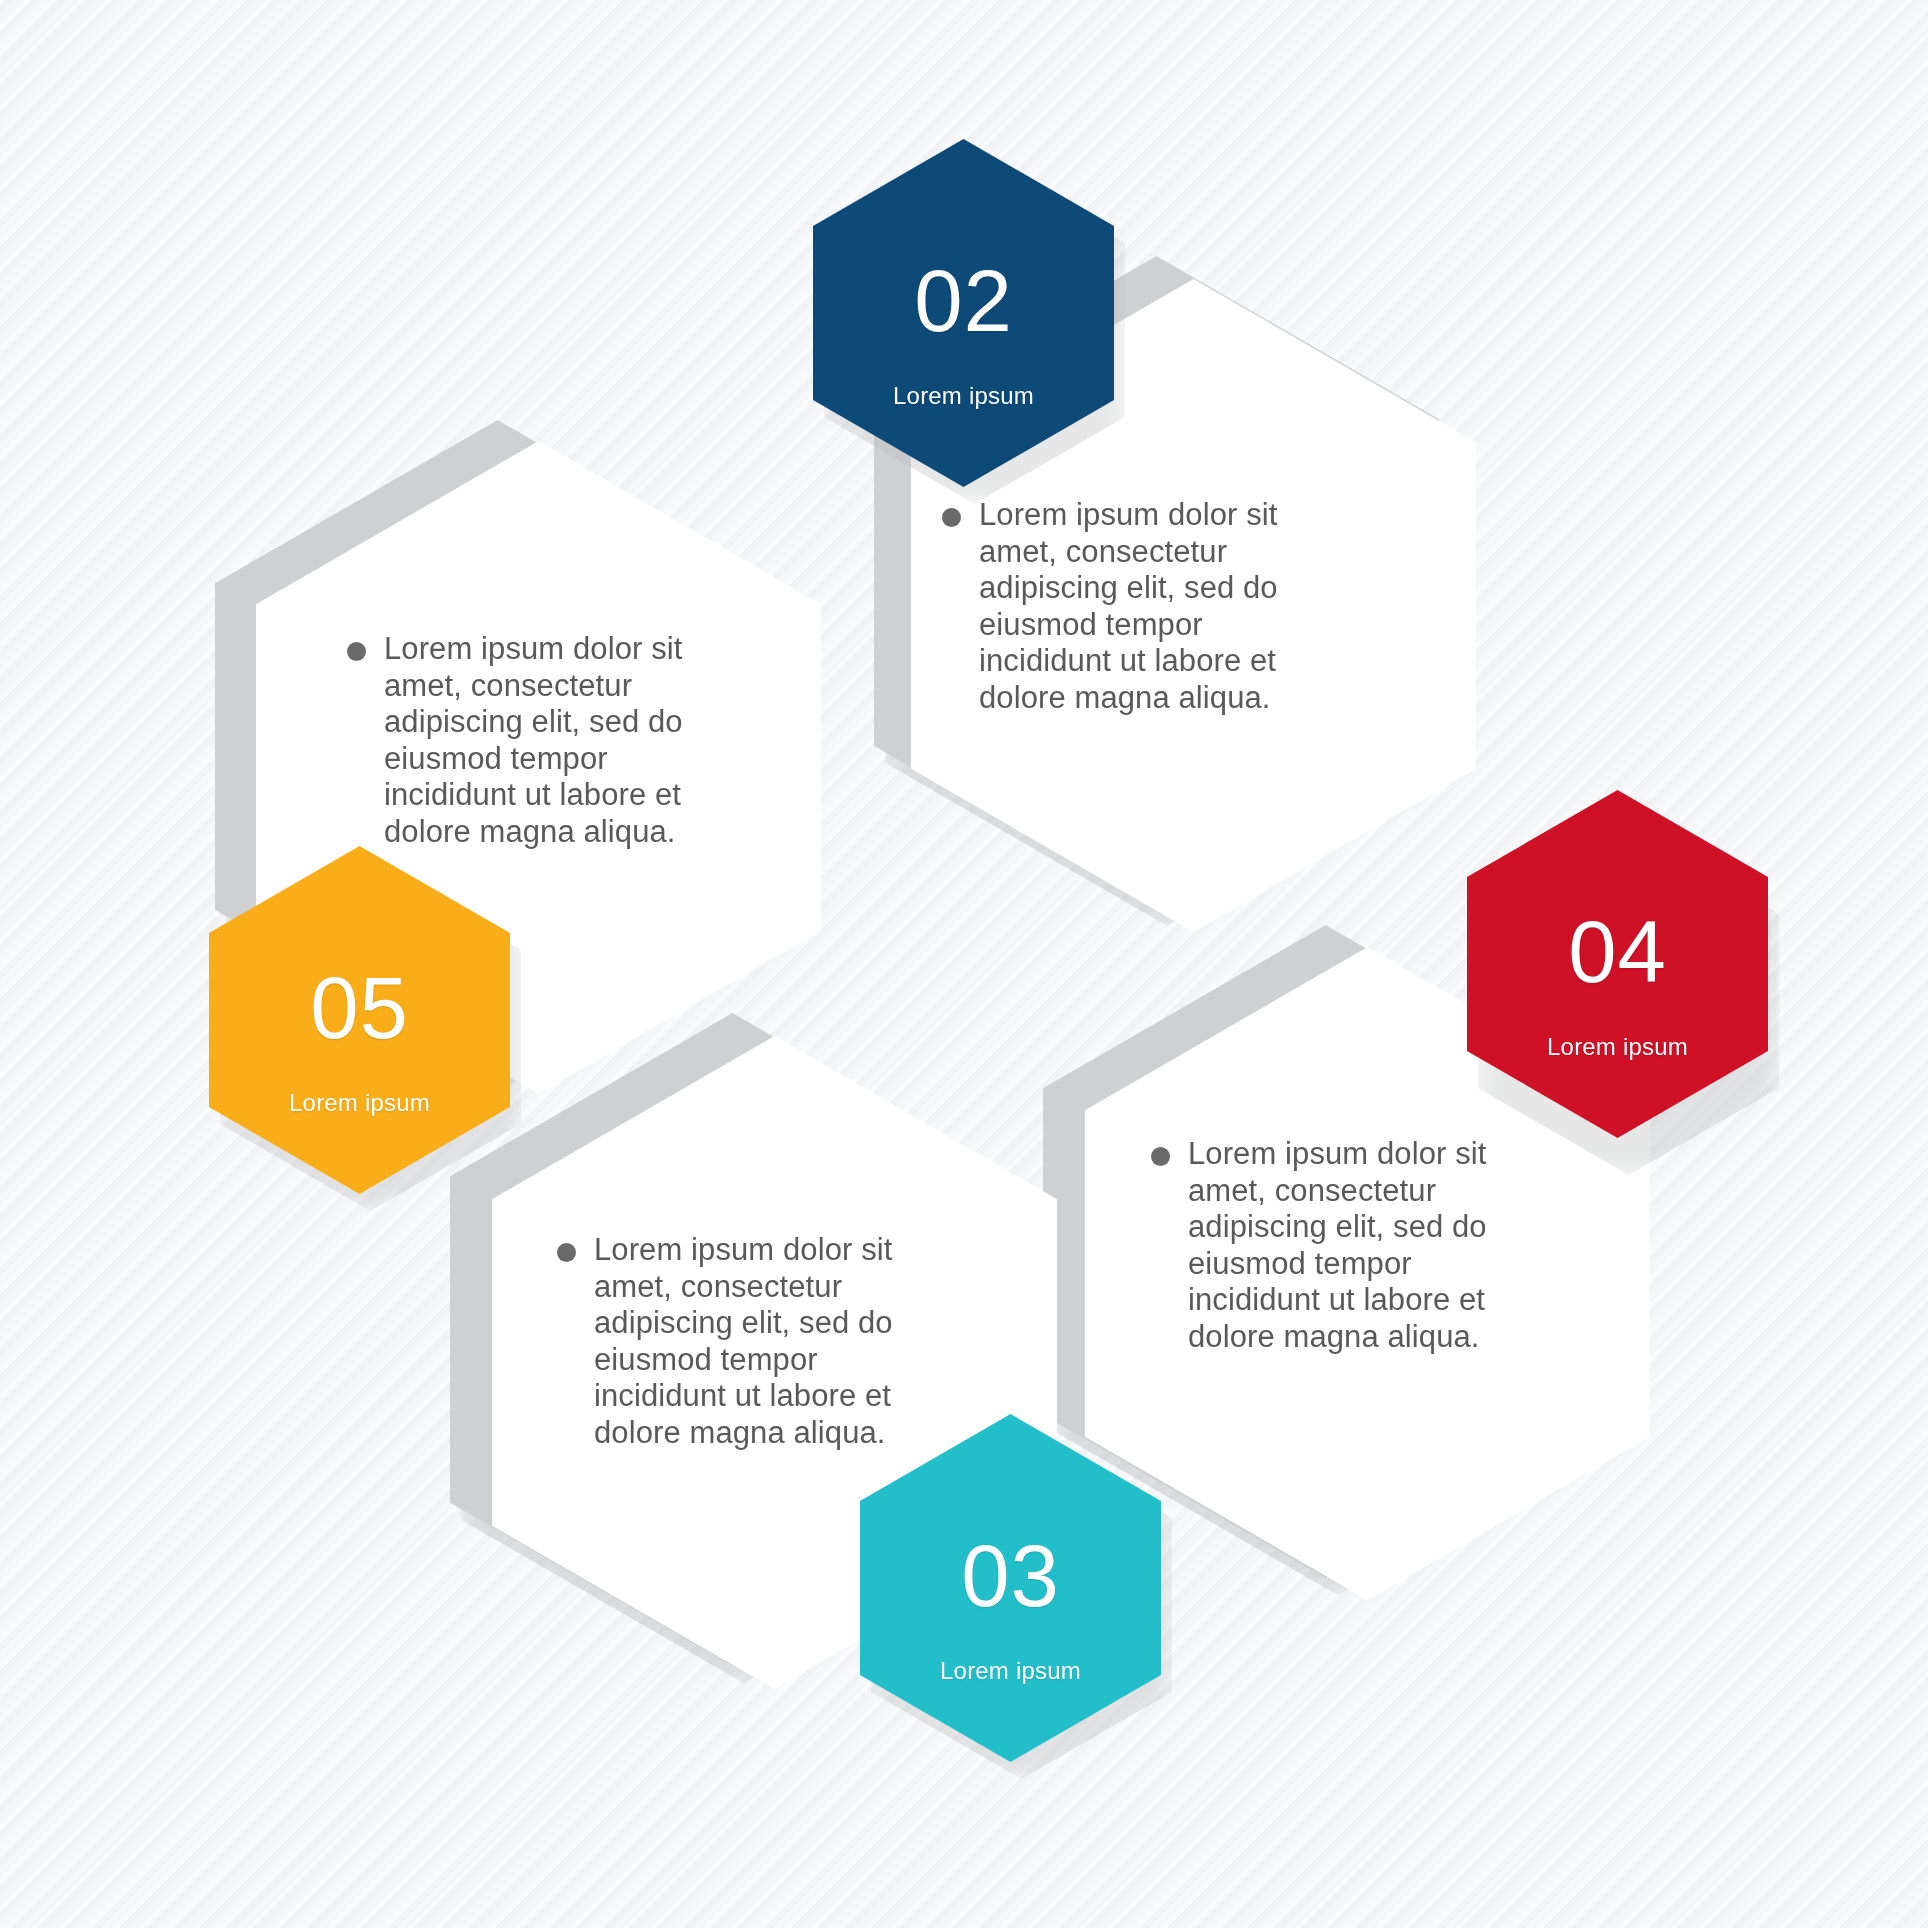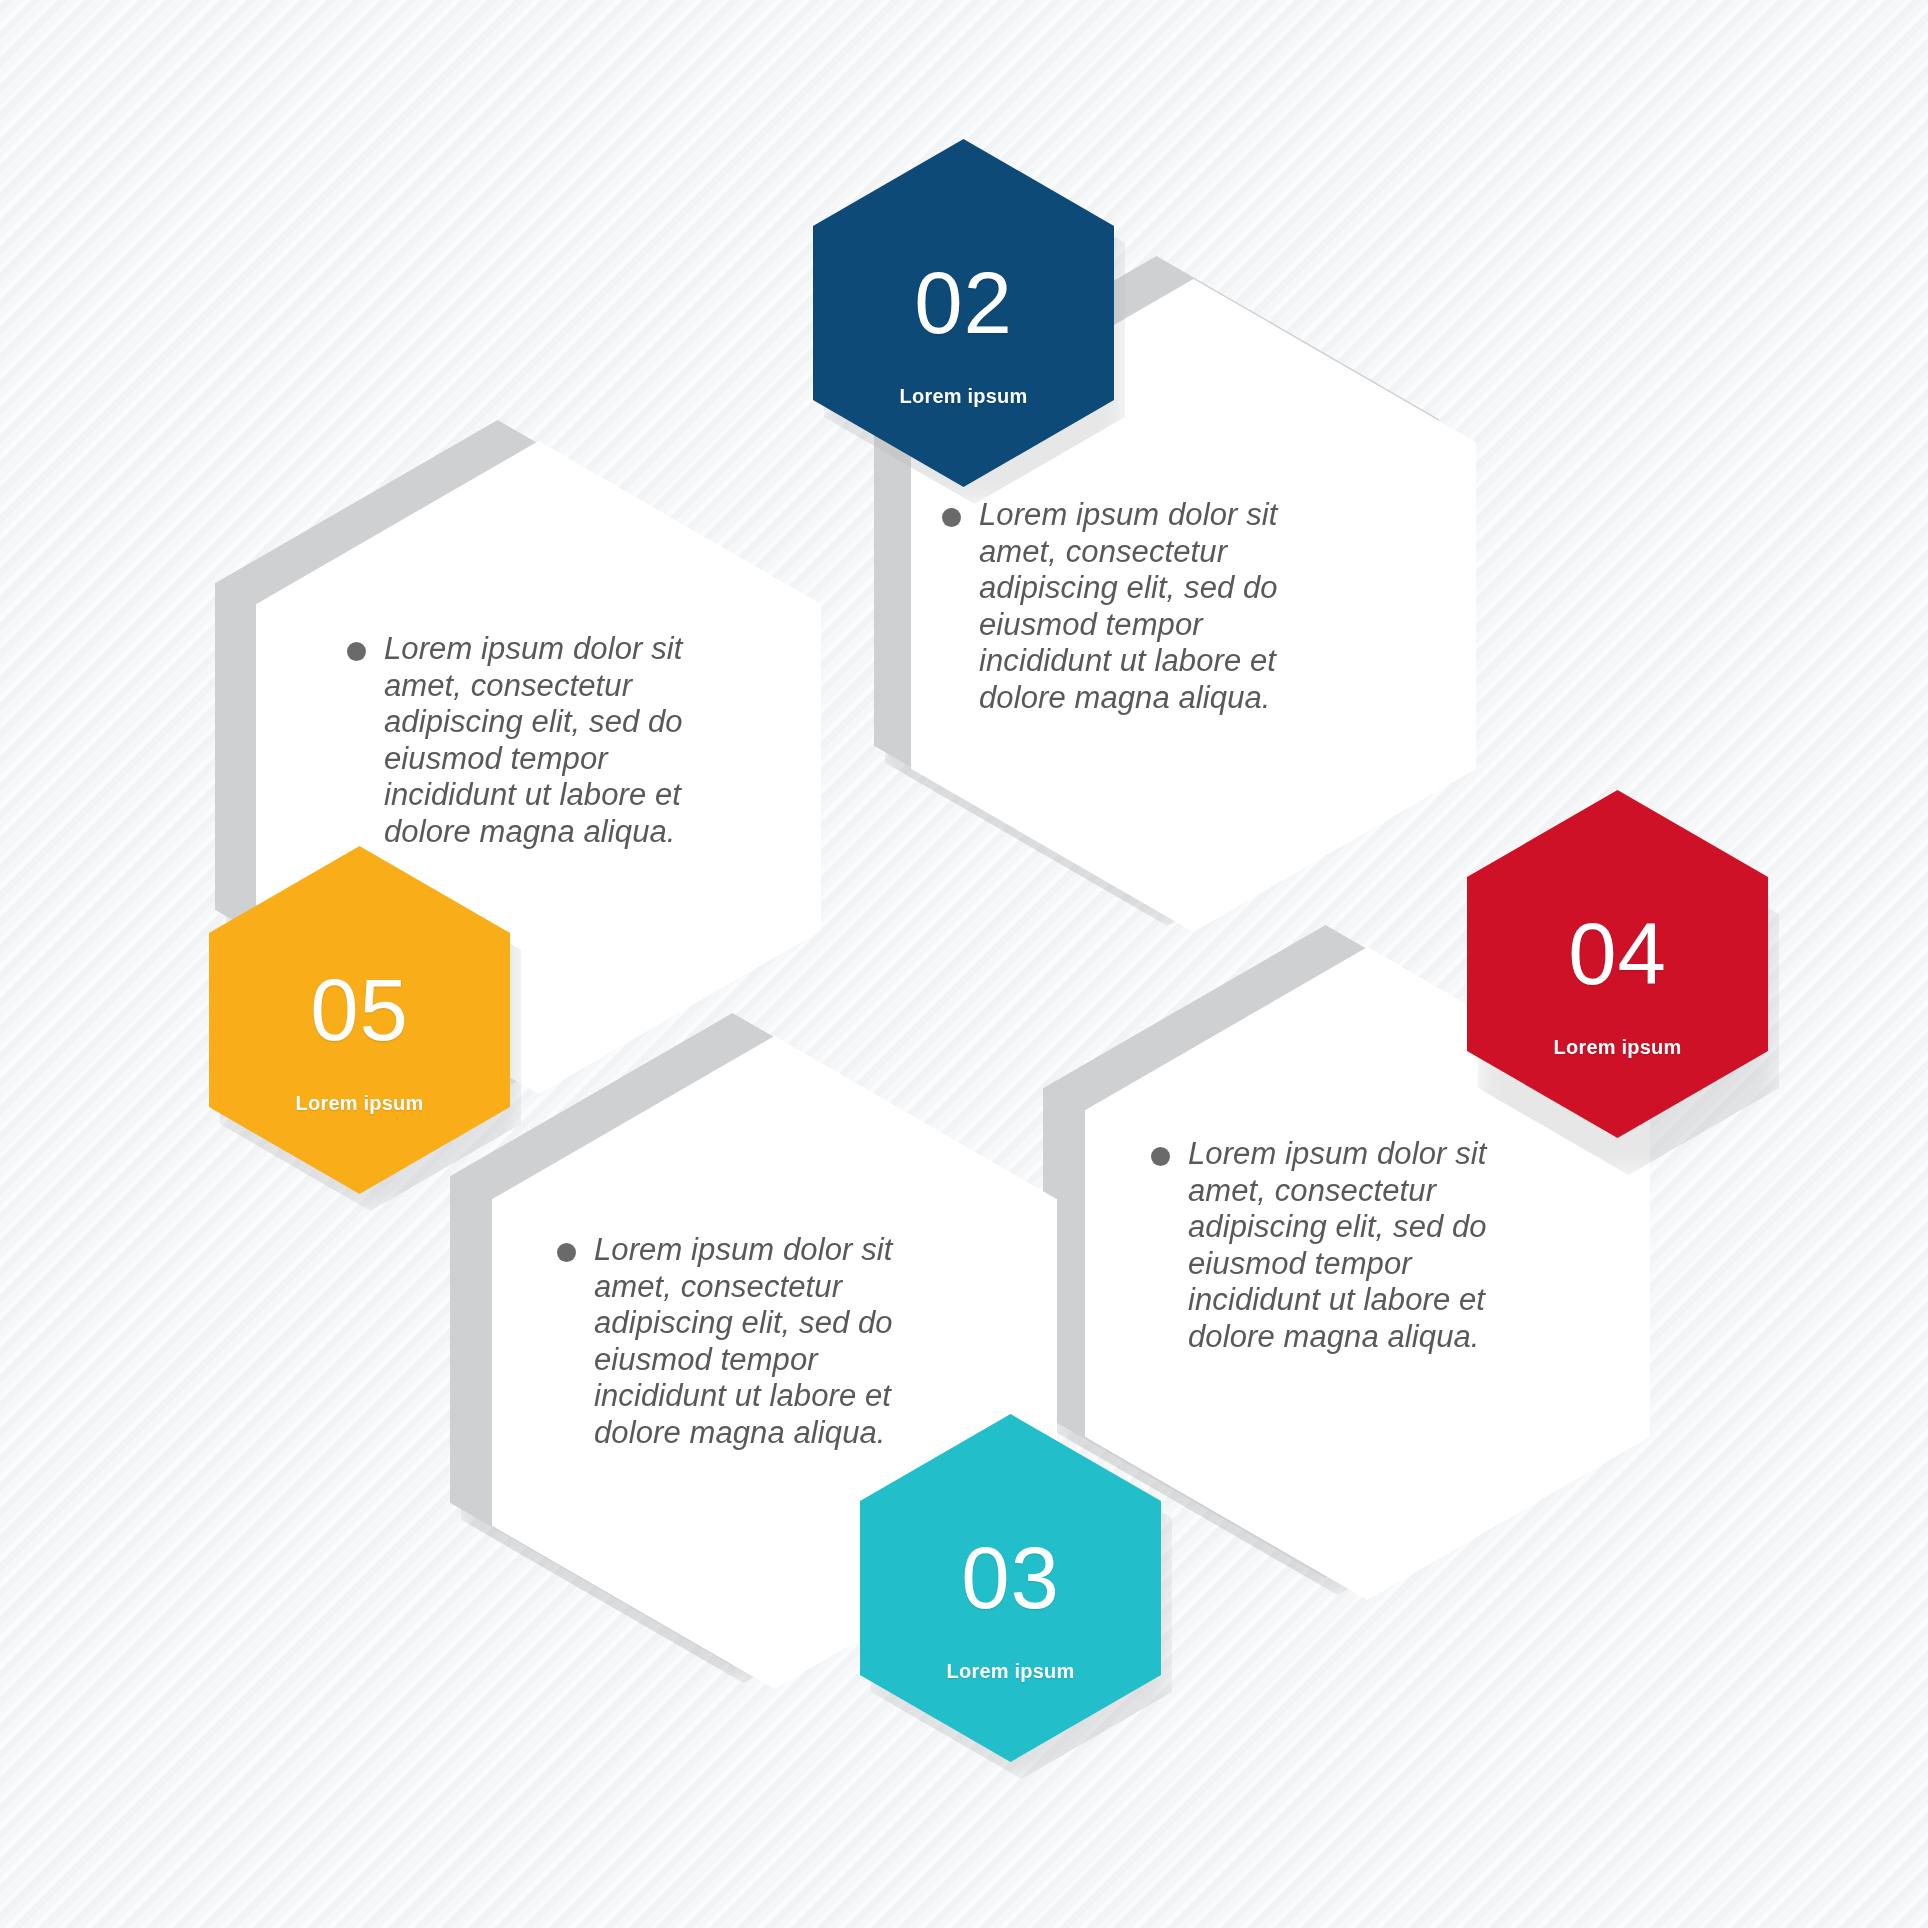--- a/index.html
+++ b/index.html
@@ -48,40 +48,40 @@
     font-size:31px;
     line-height:1.18;
     letter-spacing:0.1px;
   }
   .bullet{
     width:19px;height:19px;border-radius:50%;
     background:#6a6a6a;
     flex:0 0 auto;
     margin-top:11.3px;margin-right:18px;
   }
-  .panel-copy{ display:block;font-style:italic; }
+  .panel-copy{ display:block; }
 
   
   .numbox{
     position:absolute;inset:0;
     display:flex;flex-direction:column;
     align-items:center;justify-content:center;
     color:#ffffff;
     text-shadow:0 0.9px 1.9px rgba(0,0,0,.13);
   }
   .numbox .num{
     font-size:87px;
     font-weight:300;
     line-height:1;
     letter-spacing:0.9px;
     margin-top:38px;
   }
   .numbox .cap{
-    font-size:20px;
-    font-weight:700;
+    font-size:24px;
+    font-weight:400;
     line-height:1;
     margin-top:40px;
     letter-spacing:0.2px;
   }
 </style>
 </head>
 <body>
 
 <div id="stage">
 

